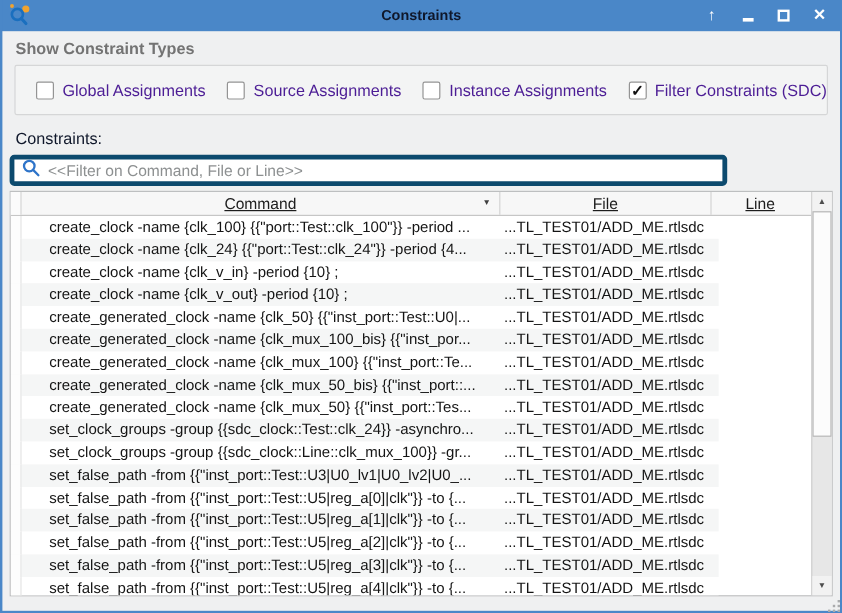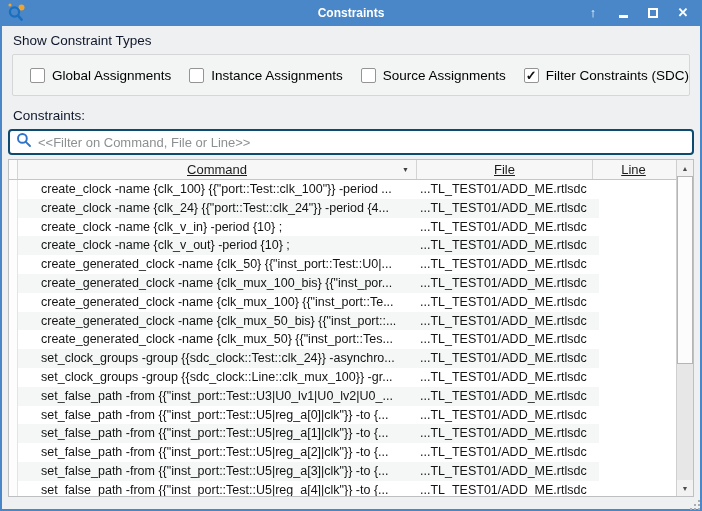--- a/index.html
+++ b/index.html
@@ -17,21 +17,21 @@
   
   .titlebar {
     position: relative;
     height: 26px;
     background: #4a87c8;
     display: flex; align-items: center;
   }
   .app-icon { position: absolute; left: 5px; top: 3px; width: 20px; height: 20px; }
   .title {
     position: absolute; left: 0; right: 0; text-align: center;
-    color: #ffffff; font-size: 12px; font-weight: bold;
+    color: #0f172a; font-size: 12px; font-weight: bold;
   }
   .win-controls {
     position: absolute; right: 10px; top: 0; height: 26px;
     display: flex; align-items: center; gap: 16px;
   }
   .win-btn {
     color: #fff; font-size: 13px; font-weight: bold; line-height: 26px;
     width: 14px; text-align: center; cursor: default;
     display: flex; align-items: center; justify-content: center; height: 26px;
   }
@@ -41,47 +41,47 @@
   
   .body {
     position: relative;
     height: 483px;
     background: #eff0f1;
     color: #1d1d1d;
   }
 
   .section-label {
     position: absolute; left: 11px; top: 7px;
-    font-size: 13.5px; color: #0f172a;
+    font-size: 13.5px; color: #737373; font-weight: bold;
   }
 
   .groupbox {
     position: absolute; left: 10px; top: 28px; width: 678px; height: 42px;
     background: #f3f4f4;
     border: 1px solid #d5d6d7; border-radius: 2px;
     display: flex; align-items: center; gap: 18px; padding-left: 17px;
   }
   .cb-item { display: flex; align-items: center; gap: 7px; cursor: default; }
   .cb-box {
     width: 15px; height: 15px; background: #fff;
     border: 1px solid #949494; border-radius: 2px;
     display: flex; align-items: center; justify-content: center;
     font-size: 13px; font-weight: bold; color: #111; line-height: 1;
   }
-  .cb-label { font-size: 13.5px; color: #000000; }
+  .cb-label { font-size: 13.5px; color: #4c1d95; }
 
   .constraints-label {
     position: absolute; left: 11px; top: 82px;
     font-size: 13.5px; color: #0f172a;
   }
 
   
   .filter {
-    position: absolute; left: 6px; top: 103px; width: 686px; height: 26px;
-    background: #ffffff; border: 2px solid #0c4a6e; border-radius: 4px;
+    position: absolute; left: 6px; top: 103px; width: 598px; height: 26px;
+    background: #ffffff; border: 4px solid #0c4a6e; border-radius: 4px;
     display: flex; align-items: center; padding: 0 6px;
   }
   .filter svg { flex: 0 0 auto; }
   .filter input {
     flex: 1; border: none; outline: none; background: transparent;
     font-family: "Liberation Sans", sans-serif;
     font-size: 13px; color: #222; margin-left: 6px;
   }
   .filter input::placeholder { color: #8d9091; opacity: 1; }
 
@@ -179,25 +179,25 @@
 
     <div class="section-label">Show Constraint Types</div>
 
     <div class="groupbox" id="cb-row">
         <div class="cb-item">
           <span class="cb-box"></span>
           <span class="cb-label">Global Assignments</span>
         </div>
         <div class="cb-item">
           <span class="cb-box"></span>
-          <span class="cb-label">Instance Assignments</span>
+          <span class="cb-label">Source Assignments</span>
         </div>
         <div class="cb-item">
           <span class="cb-box"></span>
-          <span class="cb-label">Source Assignments</span>
+          <span class="cb-label">Instance Assignments</span>
         </div>
         <div class="cb-item">
           <span class="cb-box">
             <span>✓</span>
           </span>
           <span class="cb-label">Filter Constraints (SDC)</span>
         </div>
       </div>
 
     <div class="constraints-label">Constraints:</div>

